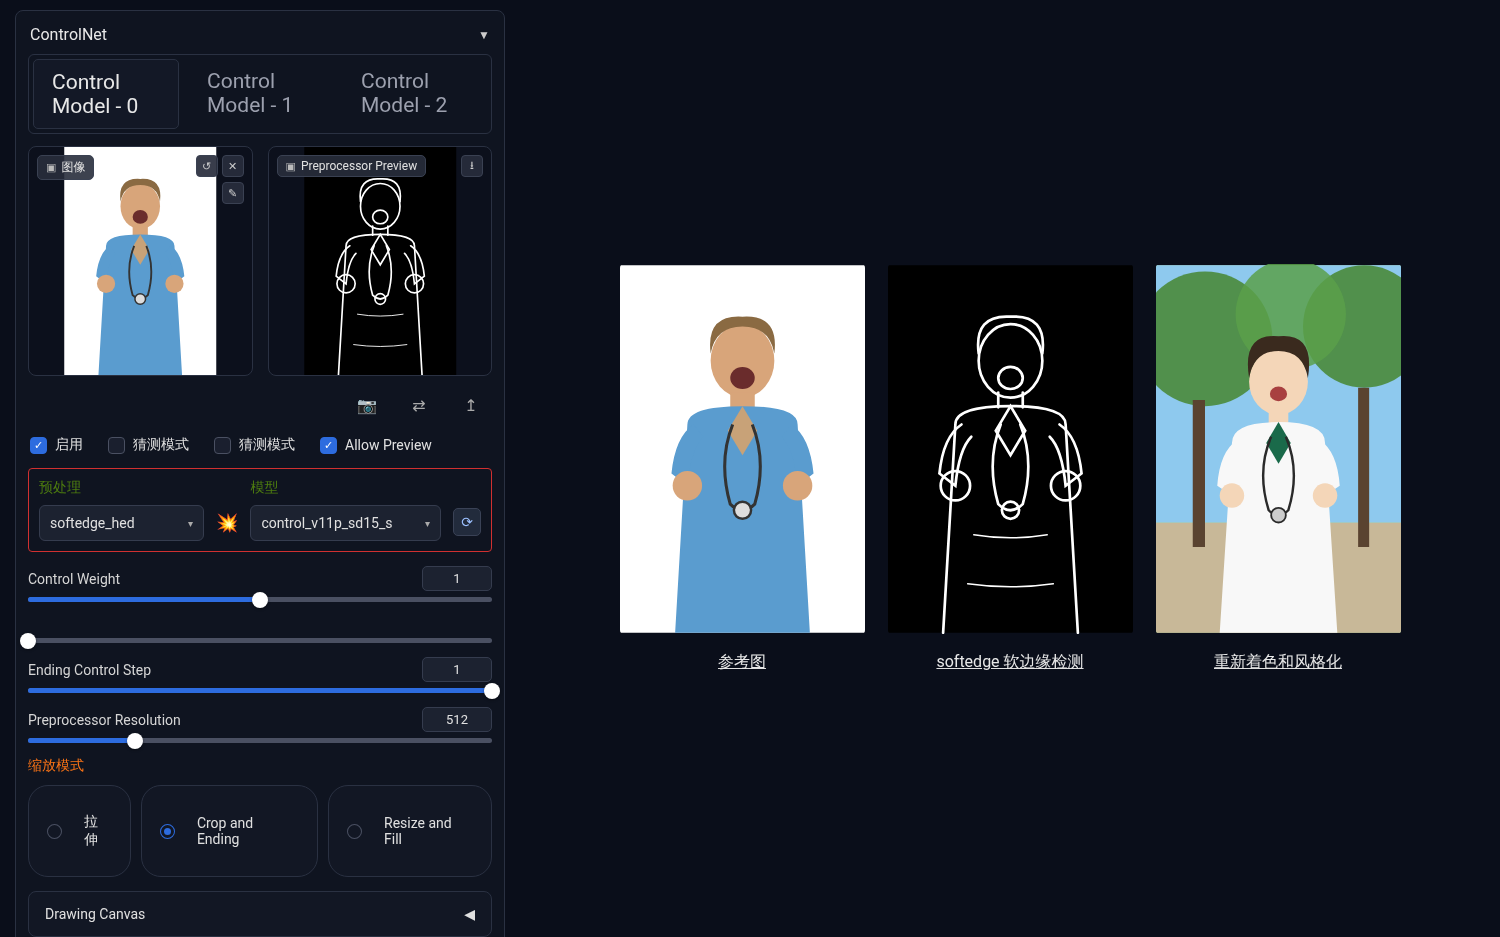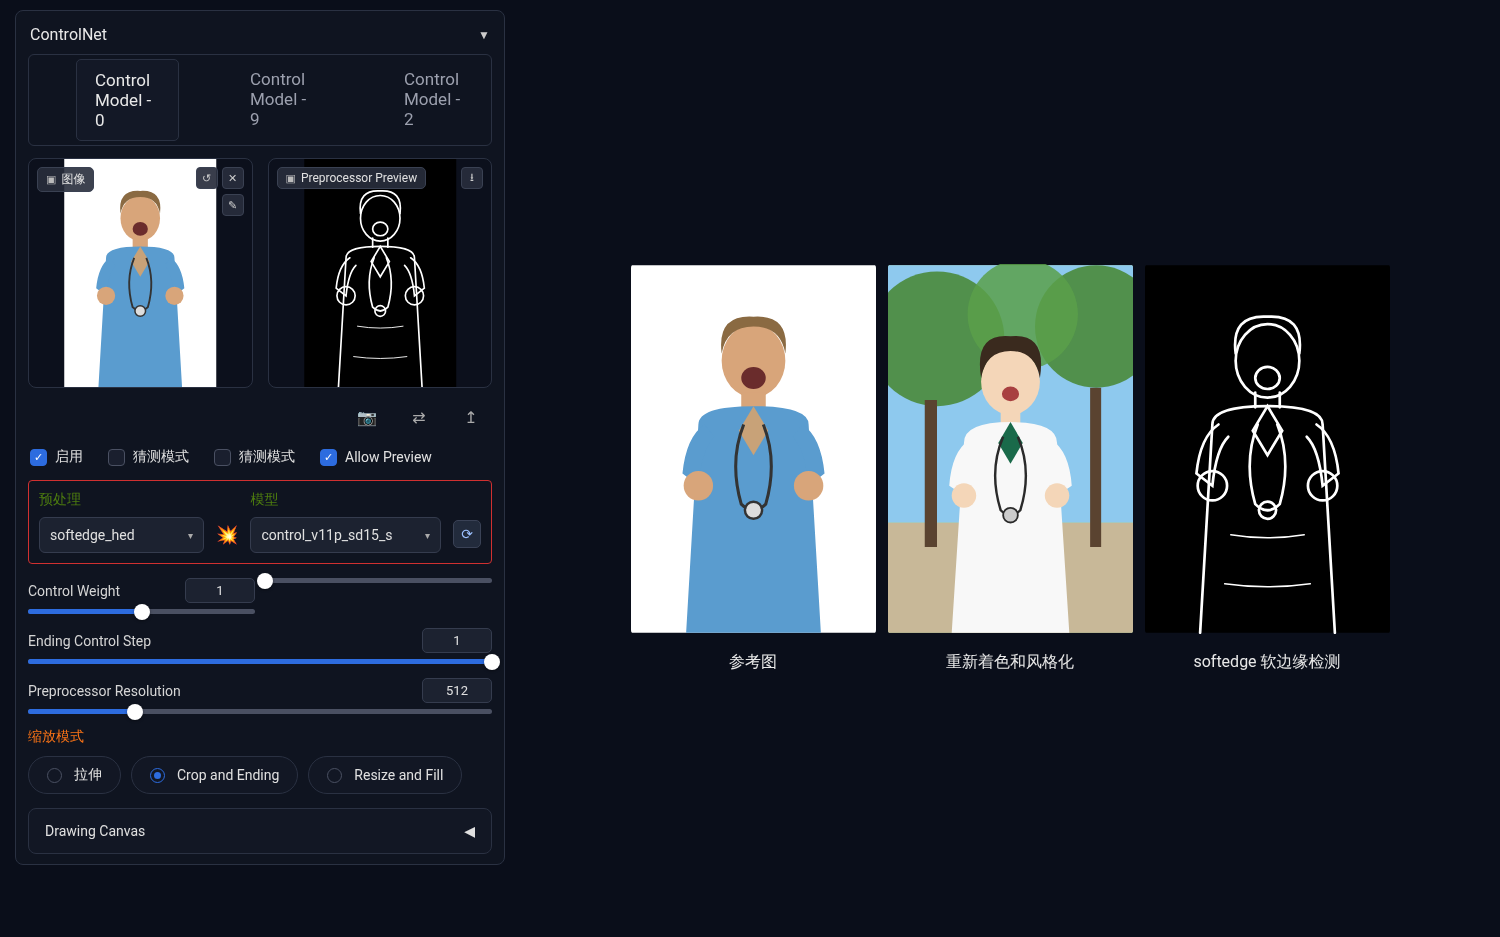--- a/index.html
+++ b/index.html
@@ -48,22 +48,21 @@
   border: 1px solid #2a3142;
   border-radius: 6px;
   padding: 4px;
   margin-bottom: 12px;
 }
 .tab {
   padding: 10px 18px;
   border-radius: 5px;
   cursor: pointer;
   color: #9ca0ae;
-  font-size: 17px;
-  margin-left: 43px;
+  font-size: 21px;
 }
 .tab.active {
   border: 1px solid #2a3142;
   color: #e8e8e8;
   background: #131826;
 }
 .preview-row {
   display: flex;
   gap: 15px;
   margin-bottom: 10px;
@@ -241,40 +240,41 @@
   height: 16px;
   background: #fff;
   border-radius: 50%;
   position: absolute;
   top: 50%;
   transform: translate(-50%, -50%);
   box-shadow: 0 1px 3px rgba(0,0,0,0.4);
 }
 .slider-row2 {
   display: flex;
-  gap: 10px;
+  gap: 22px;
+  flex-direction: column;
 }
 .slider-row2 > .slider-group { flex: 1; }
 .radio-section-label {
   font-size: 14px;
   margin-bottom: 10px;
   color: #f97316;
 }
 .radio-row {
   display: flex;
   gap: 10px;
   margin-bottom: 14px;
 }
 .radio-item {
   border: 1px solid #2a3142;
   border-radius: 20px;
-  padding: 9px 18px;
-  display: flex;
-  align-items: center;
-  gap: 12px;
+  padding: 27px 18px;
+  display: flex;
+  align-items: center;
+  gap: 22px;
   cursor: pointer;
   background: #121724;
 }
 .radio-circle {
   width: 15px;
   height: 15px;
   border: 1.5px solid #4a5062;
   border-radius: 50%;
   display: flex;
   align-items: center;
@@ -302,21 +302,22 @@
   gap: 12px;
 }
 .right-panel {
   flex: 1;
   display: flex;
   align-items: center;
   justify-content: center;
 }
 .gallery {
   display: flex;
-  gap: 12px;
+  gap: 23px;
+  text-decoration: underline;
 }
 .gallery-col {
   display: flex;
   flex-direction: column;
   align-items: center;
   gap: 18px;
 }
 .gallery-img {
   width: 245px;
   height: 370px;
@@ -419,21 +420,21 @@
 
 <div class="left-panel">
   <div class="panel-card">
     <div class="panel-header">
       <span class="panel-title">ControlNet</span>
       <span class="collapse-triangle">▼</span>
     </div>
 
     <div class="tabs">
       <div class="tab active">Control Model - 0</div>
-      <div class="tab">Control Model - 9</div>
+      <div class="tab">Control Model - 1</div>
       <div class="tab">Control Model - 2</div>
     </div>
 
     <div class="preview-row">
       <div class="preview-box">
         <div class="box-label">
           <span class="imgicon">▣</span>
           <span>图像</span>
         </div>
         <div class="corner-btns">
@@ -580,27 +581,27 @@
       <div class="gallery-img">
         <svg class="nurse-svg" viewBox="0 0 200 300">
             <use href="#nurse-photo"></use>
           </svg>
       </div>
       <span class="gallery-caption">参考图</span>
     </div>
     <div class="gallery-col">
       <div class="gallery-img">
         <svg class="nurse-svg" viewBox="0 0 200 300">
-            <use href="#nurse-anime"></use>
+            <use href="#nurse-edge"></use>
           </svg>
       </div>
-      <span class="gallery-caption">重新着色和风格化</span>
+      <span class="gallery-caption">softedge 软边缘检测</span>
     </div>
     <div class="gallery-col">
       <div class="gallery-img">
         <svg class="nurse-svg" viewBox="0 0 200 300">
-            <use href="#nurse-edge"></use>
+            <use href="#nurse-anime"></use>
           </svg>
       </div>
-      <span class="gallery-caption">softedge 软边缘检测</span>
+      <span class="gallery-caption">重新着色和风格化</span>
     </div>
   </div>
 </div>
 
 </body></html>

